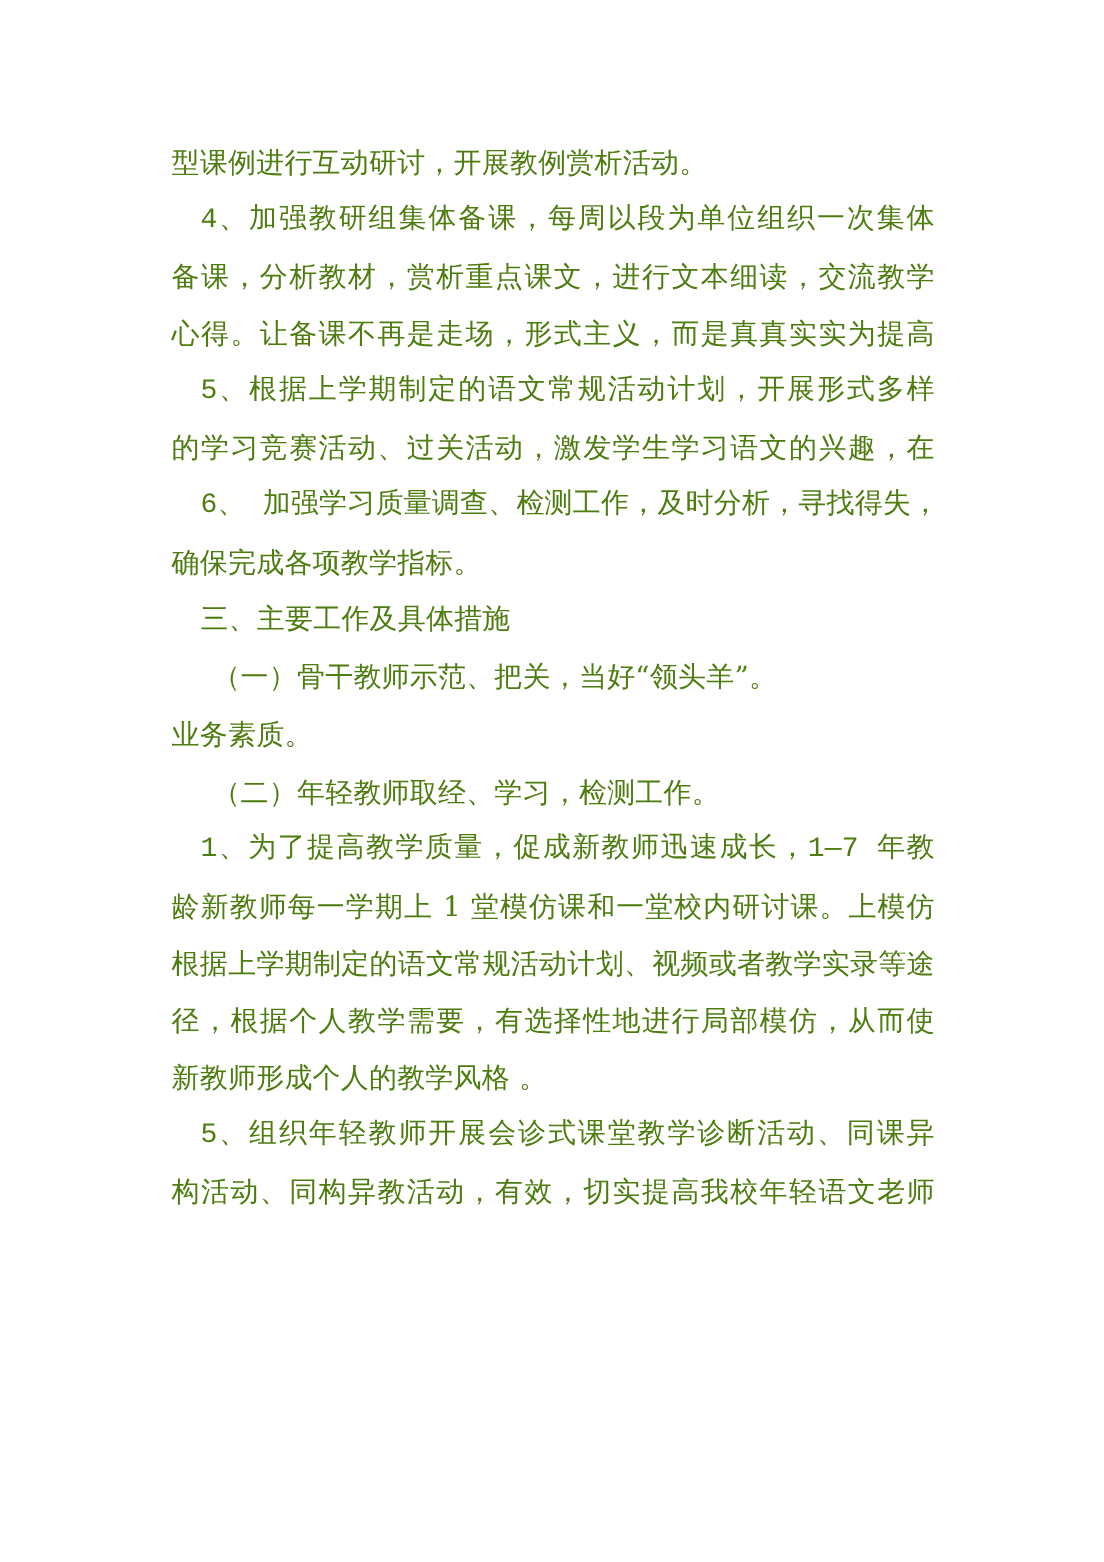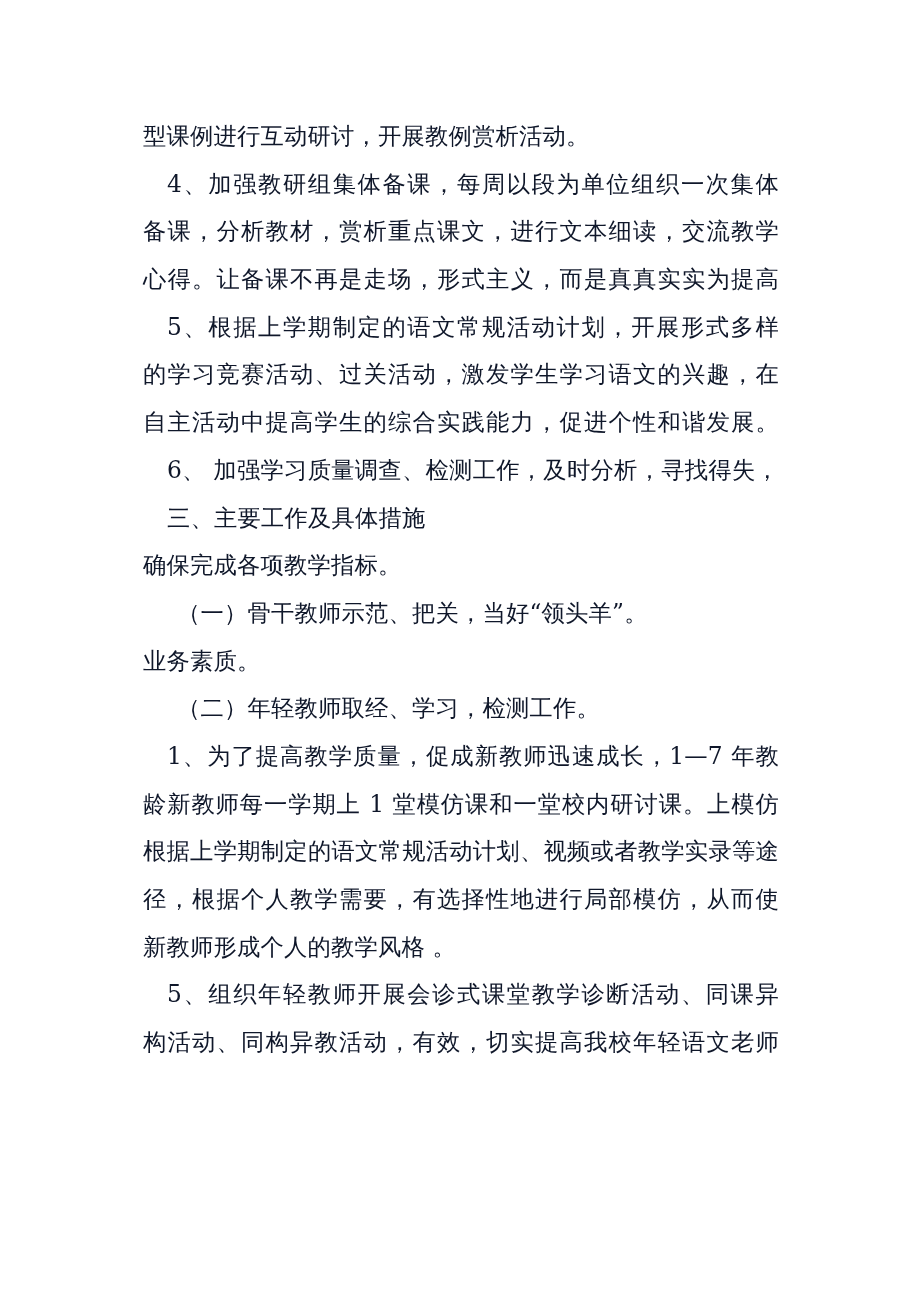--- a/index.html
+++ b/index.html
@@ -22,56 +22,56 @@
       background: #ffffff;
     }
     .text-block {
       position: absolute;
       left: 143px;
       top: 112px;
       width: 636px;
       font-family: "DejaVu Serif", "Liberation Serif", serif;
       font-size: 23.3px;
       line-height: 47.7px;
-      color: #0f172a;
+      color: #4d7c0f;
       letter-spacing: 0.2px;
     }
     .line {
       display: block;
       height: 47.7px;
       white-space: nowrap;
       text-align: justify;
       text-align-last: justify;
       overflow: visible;
     }
     .line.last {
       text-align-last: left;
     }
     .line.indent {
       padding-left: 24px;
+      font-family: Liberation Mono, monospace;
     }
     .line.indent2 {
       padding-left: 34px;
     }
   </style>
 </head>
 <body>
 
 <div class="page">
   <div class="text-block" id="text-block">
     <span class="line last">型课例进行互动研讨，开展教例赏析活动。</span>
     <span class="line indent">4、加强教研组集体备课，每周以段为单位组织一次集体</span>
     <span class="line">备课，分析教材，赏析重点课文，进行文本细读，交流教学</span>
     <span class="line">心得。让备课不再是走场，形式主义，而是真真实实为提高</span>
     <span class="line indent">5、根据上学期制定的语文常规活动计划，开展形式多样</span>
     <span class="line">的学习竞赛活动、过关活动，激发学生学习语文的兴趣，在</span>
-    <span class="line">自主活动中提高学生的综合实践能力，促进个性和谐发展。</span>
     <span class="line indent">6、 加强学习质量调查、检测工作，及时分析，寻找得失，</span>
+    <span class="line last">确保完成各项教学指标。</span>
     <span class="line indent last">三、主要工作及具体措施</span>
-    <span class="line last">确保完成各项教学指标。</span>
     <span class="line indent2 last">（一）骨干教师示范、把关，当好“领头羊”。</span>
     <span class="line last">业务素质。</span>
     <span class="line indent2 last">（二）年轻教师取经、学习，检测工作。</span>
     <span class="line indent">1、为了提高教学质量，促成新教师迅速成长，1—7 年教</span>
     <span class="line">龄新教师每一学期上 1 堂模仿课和一堂校内研讨课。上模仿</span>
     <span class="line">根据上学期制定的语文常规活动计划、视频或者教学实录等途</span>
     <span class="line">径，根据个人教学需要，有选择性地进行局部模仿，从而使</span>
     <span class="line last">新教师形成个人的教学风格 。</span>
     <span class="line indent">5、组织年轻教师开展会诊式课堂教学诊断活动、同课异</span>
     <span class="line">构活动、同构异教活动，有效，切实提高我校年轻语文老师</span>

